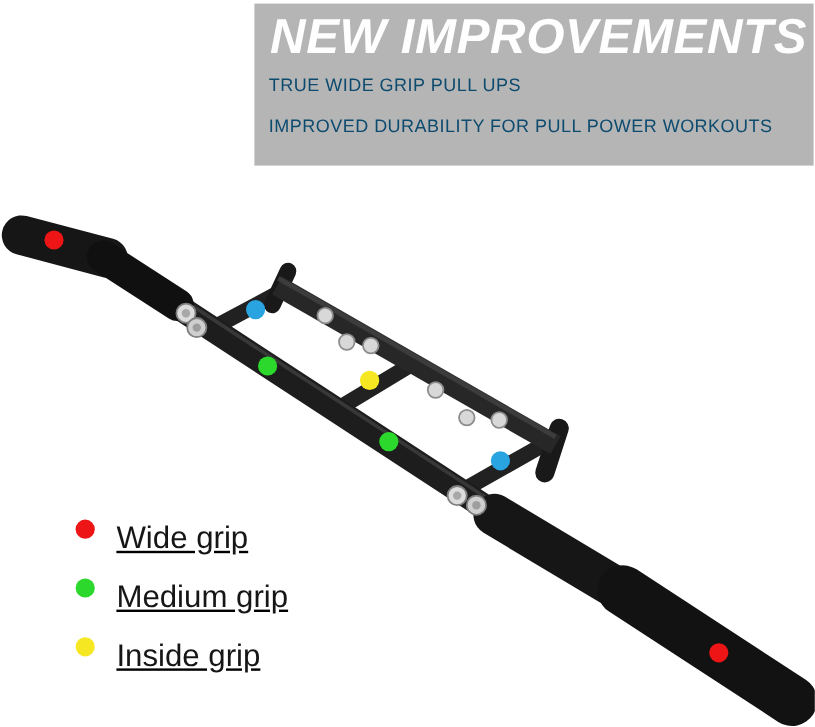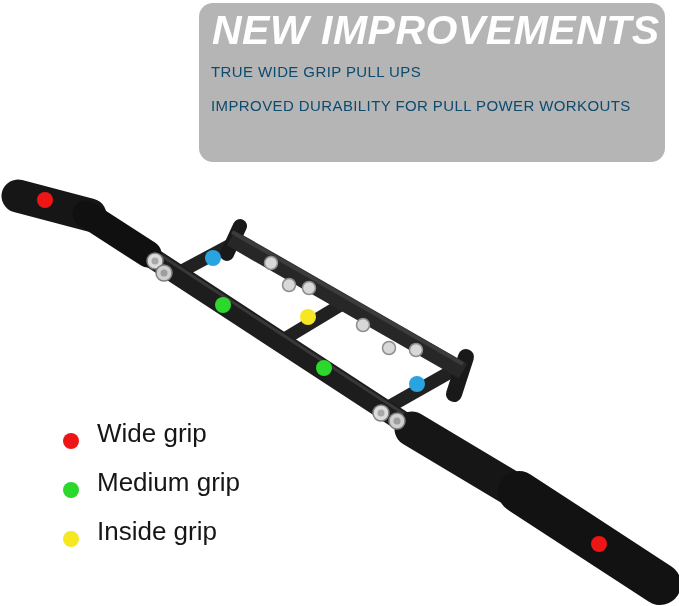--- a/index.html
+++ b/index.html
@@ -6,24 +6,23 @@
   body {
     width:679px; height:606px;
     background:#ffffff;
     font-family:"Liberation Sans", sans-serif;
     position:relative; overflow:hidden;
   }
   .stage { position:absolute; left:0; top:0; width:679px; height:606px; }
 
   
   .panel {
-    position:absolute; left:199px; top:3px;
-    width:466px; height:159px;
+    position:absolute; left:212px; top:3px;
+    width:466px; height:135px;
     background:#b5b5b5;
-    border-radius:14px;
   }
   .panel-title {
     position:absolute; left:13px; top:4px; margin:0;
     font-size:41px; line-height:46px;
     font-weight:bold; font-style:italic;
     letter-spacing:0.5px; white-space:nowrap;
     color:#fefefe;
   }
   .bullets {
     position:absolute; left:12px; top:60px;
@@ -34,21 +33,21 @@
     margin-bottom:17px;
     letter-spacing:0.4px; white-space:nowrap;
     color:#0c4a6e;
   }
 
   
   svg.bar { position:absolute; left:0; top:0; }
 
   
   .legend { position:absolute; left:63px; top:433px; }
-  .legend-row { display:flex; align-items:flex-end; height:16px; margin-bottom:33px; }
+  .legend-row { display:flex; align-items:flex-start; height:16px; margin-bottom:33px;text-decoration:underline; }
   .legend-dot { width:16px; height:16px; border-radius:50%; margin-right:18px; flex:0 0 auto; }
   .legend-label { font-size:26px; color:#161616; white-space:nowrap; }
 </style>
 </head>
 <body>
 
 <div class="stage">
 
   <section class="panel">
     <h1 class="panel-title">NEW IMPROVEMENTS</h1>

